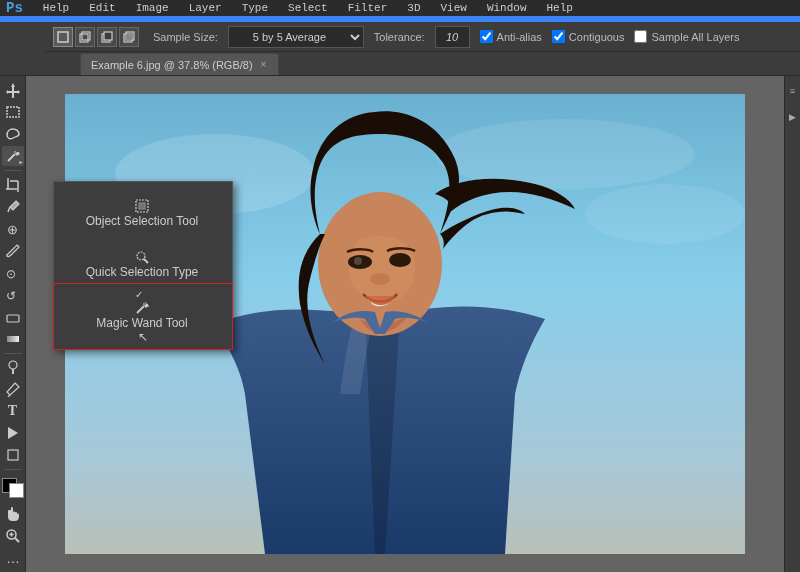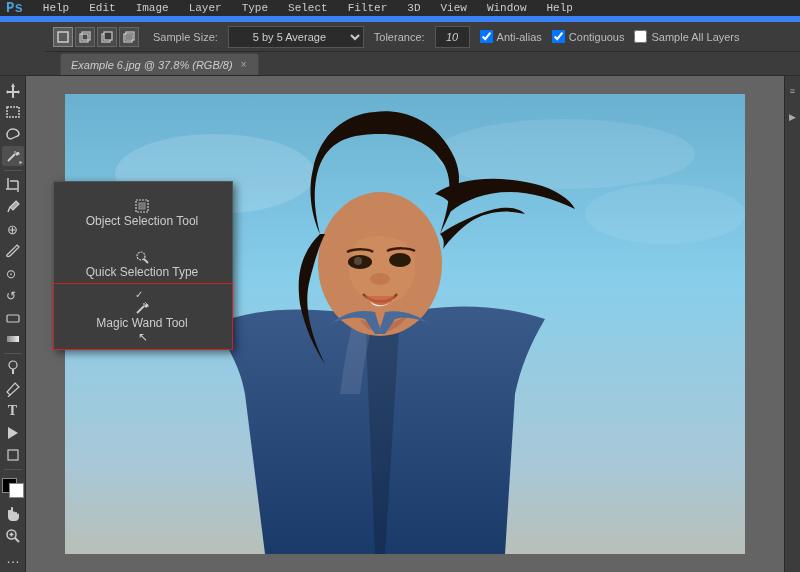--- a/index.html
+++ b/index.html
@@ -90,22 +90,21 @@
     }
     .tool-mode-icon.active { background: #5a5a5a; border-color: #888; }
 
     
     #tab-bar {
       height: 24px;
       background: #3c3c3c;
       border-bottom: 1px solid #2a2a2a;
       display: flex;
       align-items: flex-end;
-      padding-left: 60px;
-      font-style: italic;
+      padding-left: 80px;
     }
     .tab {
       height: 22px;
       background: #555;
       border: 1px solid #444;
       border-bottom: none;
       padding: 3px 12px 3px 10px;
       font-size: 11px;
       color: #ccc;
       display: flex;

